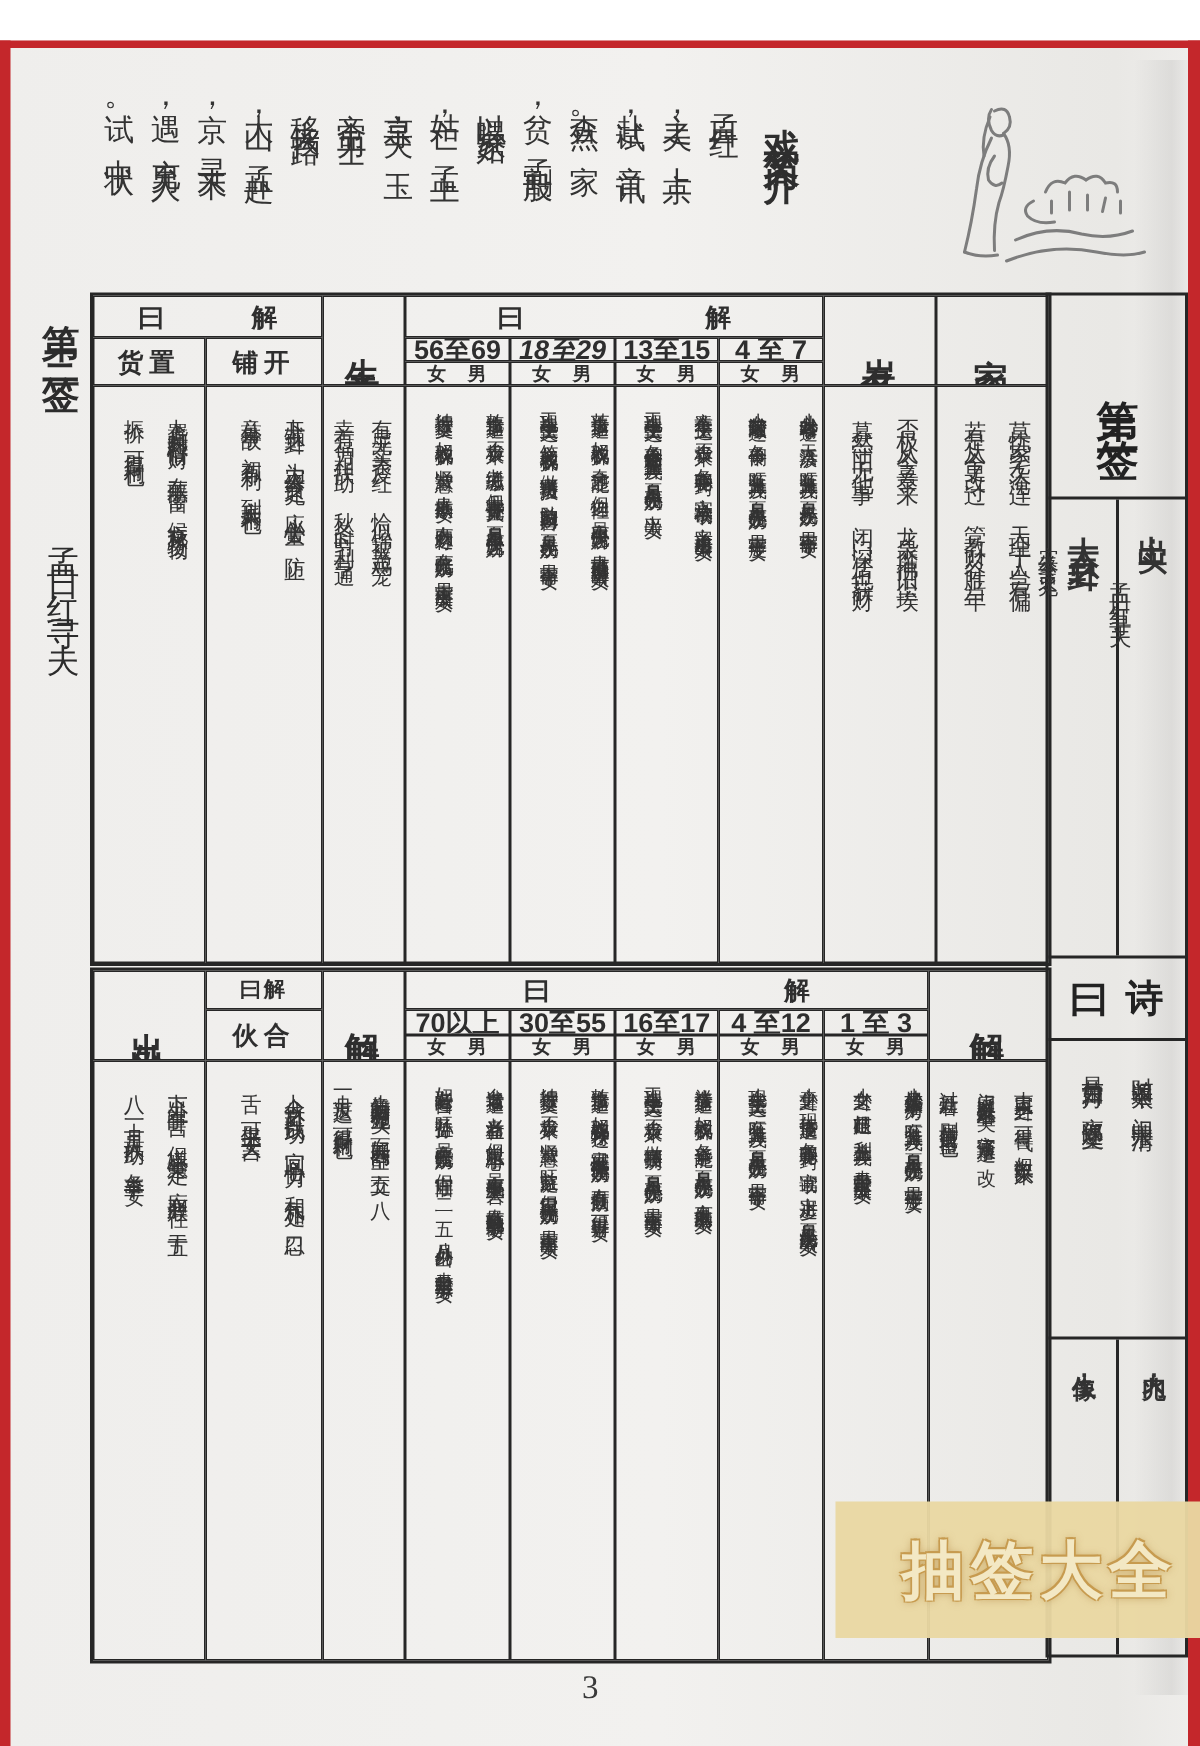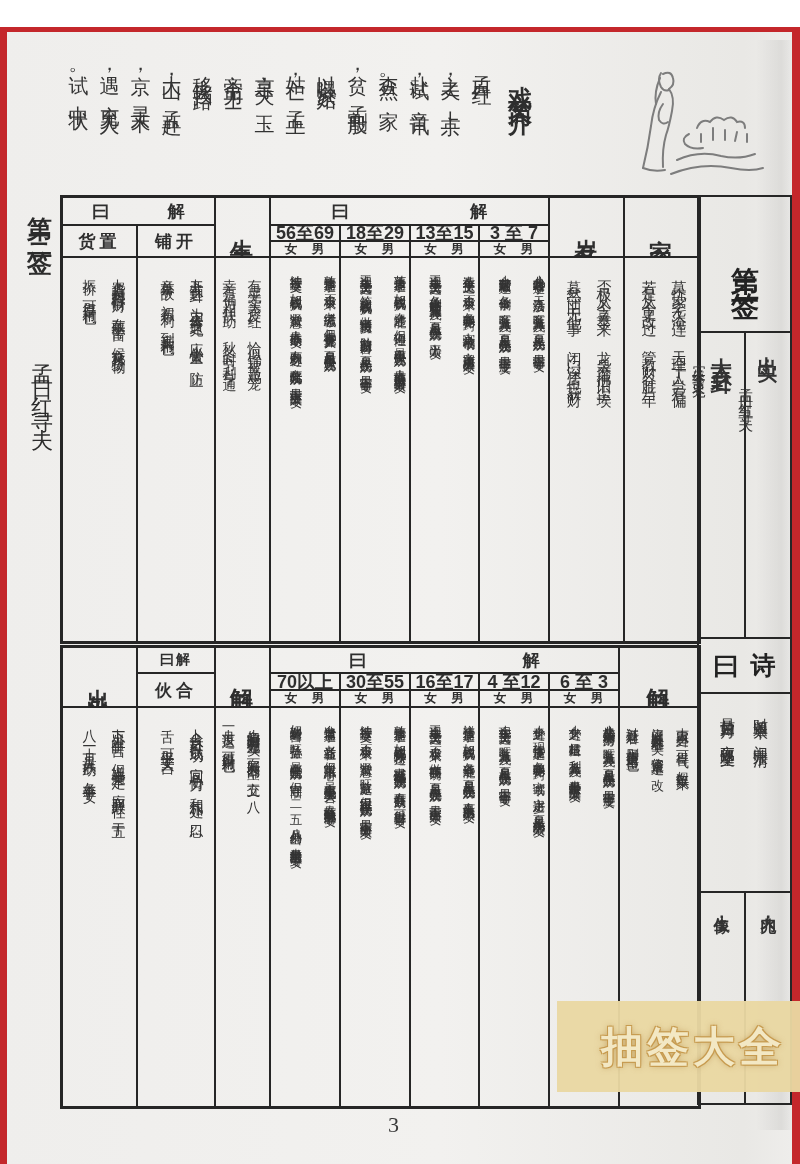--- a/index.html
+++ b/index.html
@@ -138,23 +138,23 @@
   <div class="c hdr-h" style="grid-column:1/2;grid-row:2/4;">货置</div>
   <div class="c hdr-h" style="grid-column:2/3;grid-row:2/4;">铺开</div>
   <div class="c hdr-v" style="grid-column:3/4;grid-row:1/4;">
     <div class="v">生意</div>
   </div>
   <div class="c span-yj" style="grid-column:4/8;grid-row:1/2;">
     <span>曰</span>
     <span>解</span>
   </div>
   <div class="c range" style="grid-column:4/5;grid-row:2/3;">56至69</div>
-  <div class="c range" style="grid-column:5/6;grid-row:2/3;">18至29</div>
+  <div class="c range" style="grid-column:5/6;grid-row:2/3;font-style:italic;">18至29</div>
   <div class="c range" style="grid-column:6/7;grid-row:2/3;">13至15</div>
-  <div class="c range" style="grid-column:7/8;grid-row:2/3;">3 至 7</div>
+  <div class="c range" style="grid-column:7/8;grid-row:2/3;">4 至 7</div>
   <div class="c genders" style="grid-column:4/5;grid-row:3/4;">女　男</div>
   <div class="c genders" style="grid-column:5/6;grid-row:3/4;">女　男</div>
   <div class="c genders" style="grid-column:6/7;grid-row:3/4;">女　男</div>
   <div class="c genders" style="grid-column:7/8;grid-row:3/4;">女　男</div>
   <div class="c hdr-v" style="grid-column:8/9;grid-row:1/4;">
     <div class="v">岁君</div>
   </div>
   <div class="c hdr-v" style="grid-column:9/10;grid-row:1/4;">
     <div class="v">家宅</div>
   </div>
@@ -230,21 +230,21 @@
     <div class="v">解曰</div>
   </div>
   <div class="c span-yj" style="grid-column:4/9;grid-row:1/2;">
     <span>曰</span>
     <span>解</span>
   </div>
   <div class="c range" style="grid-column:4/5;grid-row:2/3;">70以上</div>
   <div class="c range" style="grid-column:5/6;grid-row:2/3;">30至55</div>
   <div class="c range" style="grid-column:6/7;grid-row:2/3;">16至17</div>
   <div class="c range" style="grid-column:7/8;grid-row:2/3;">4 至12</div>
-  <div class="c range" style="grid-column:8/9;grid-row:2/3;">6 至 3</div>
+  <div class="c range" style="grid-column:8/9;grid-row:2/3;">1 至 3</div>
   <div class="c genders" style="grid-column:4/5;grid-row:3/4;">女　男</div>
   <div class="c genders" style="grid-column:5/6;grid-row:3/4;">女　男</div>
   <div class="c genders" style="grid-column:6/7;grid-row:3/4;">女　男</div>
   <div class="c genders" style="grid-column:7/8;grid-row:3/4;">女　男</div>
   <div class="c genders" style="grid-column:8/9;grid-row:3/4;">女　男</div>
   <div class="c hdr-v" style="grid-column:9/10;grid-row:1/4;">
     <div class="v">解曰</div>
   </div>
   <div class="c body-c" style="grid-column:1/2;grid-row:4/5;">
     <div class="v lefttext">卜出外一事叶吉　但嫌心意未定　应有胆敢往　于五

